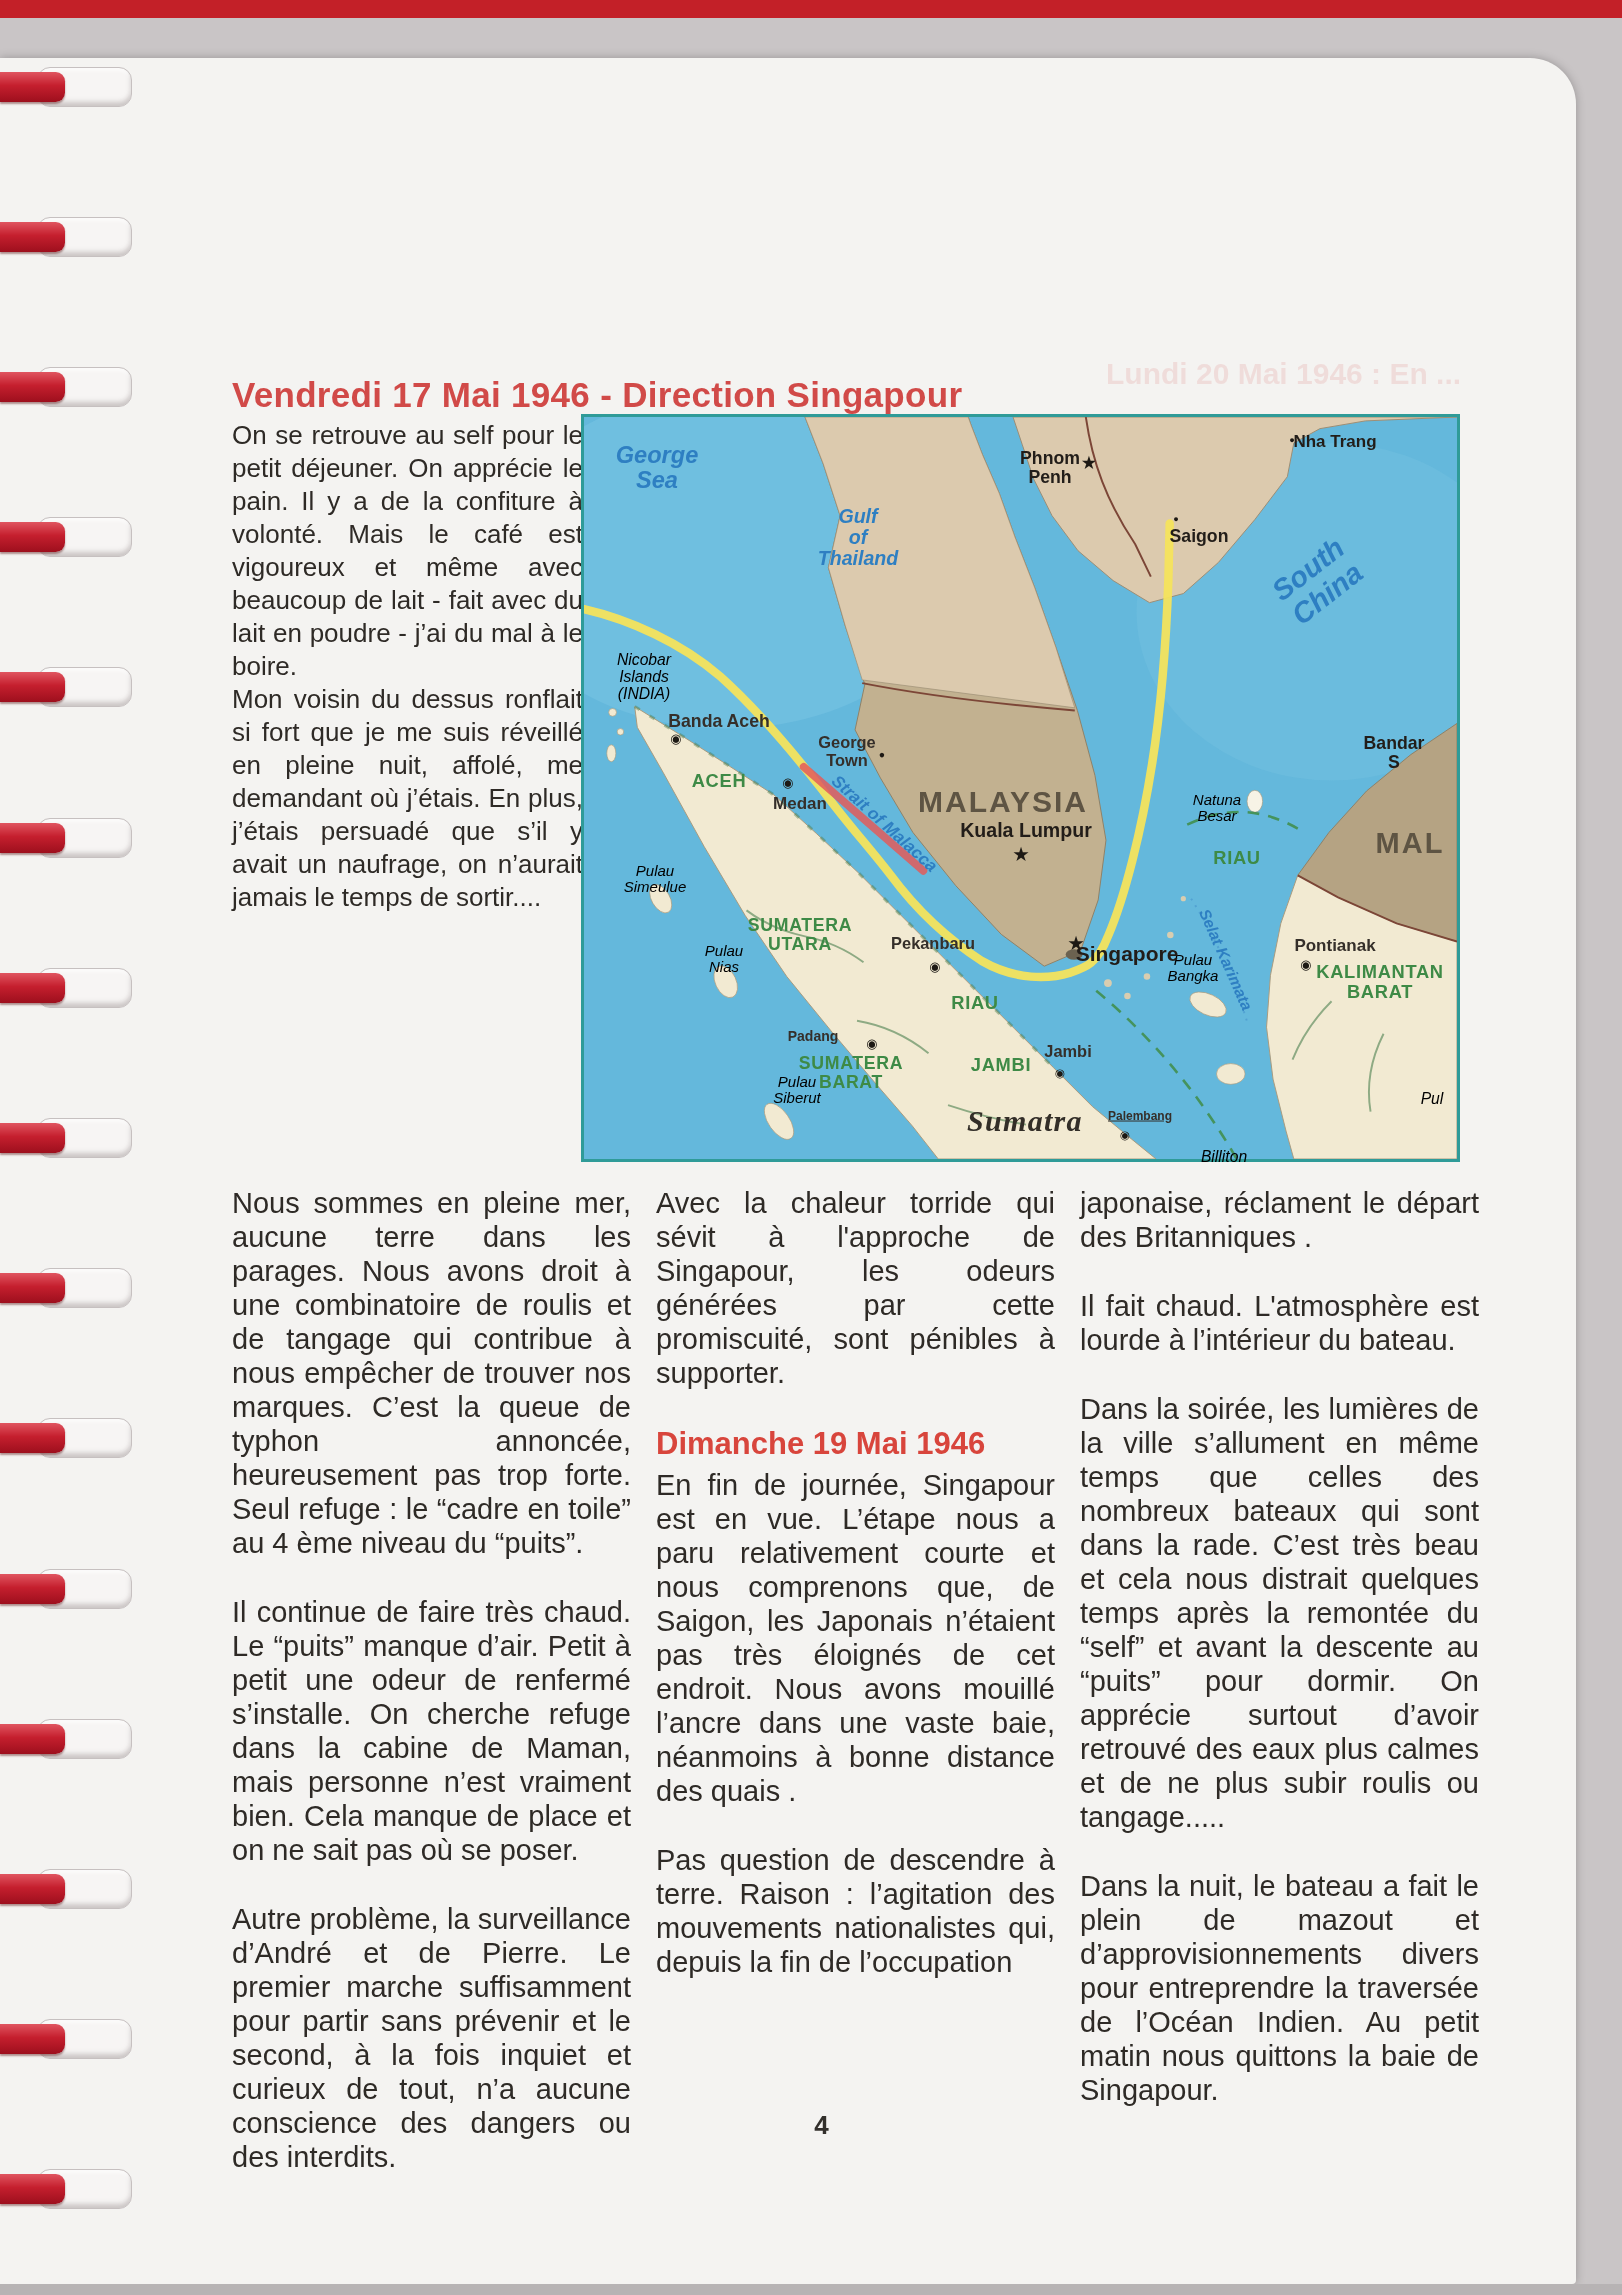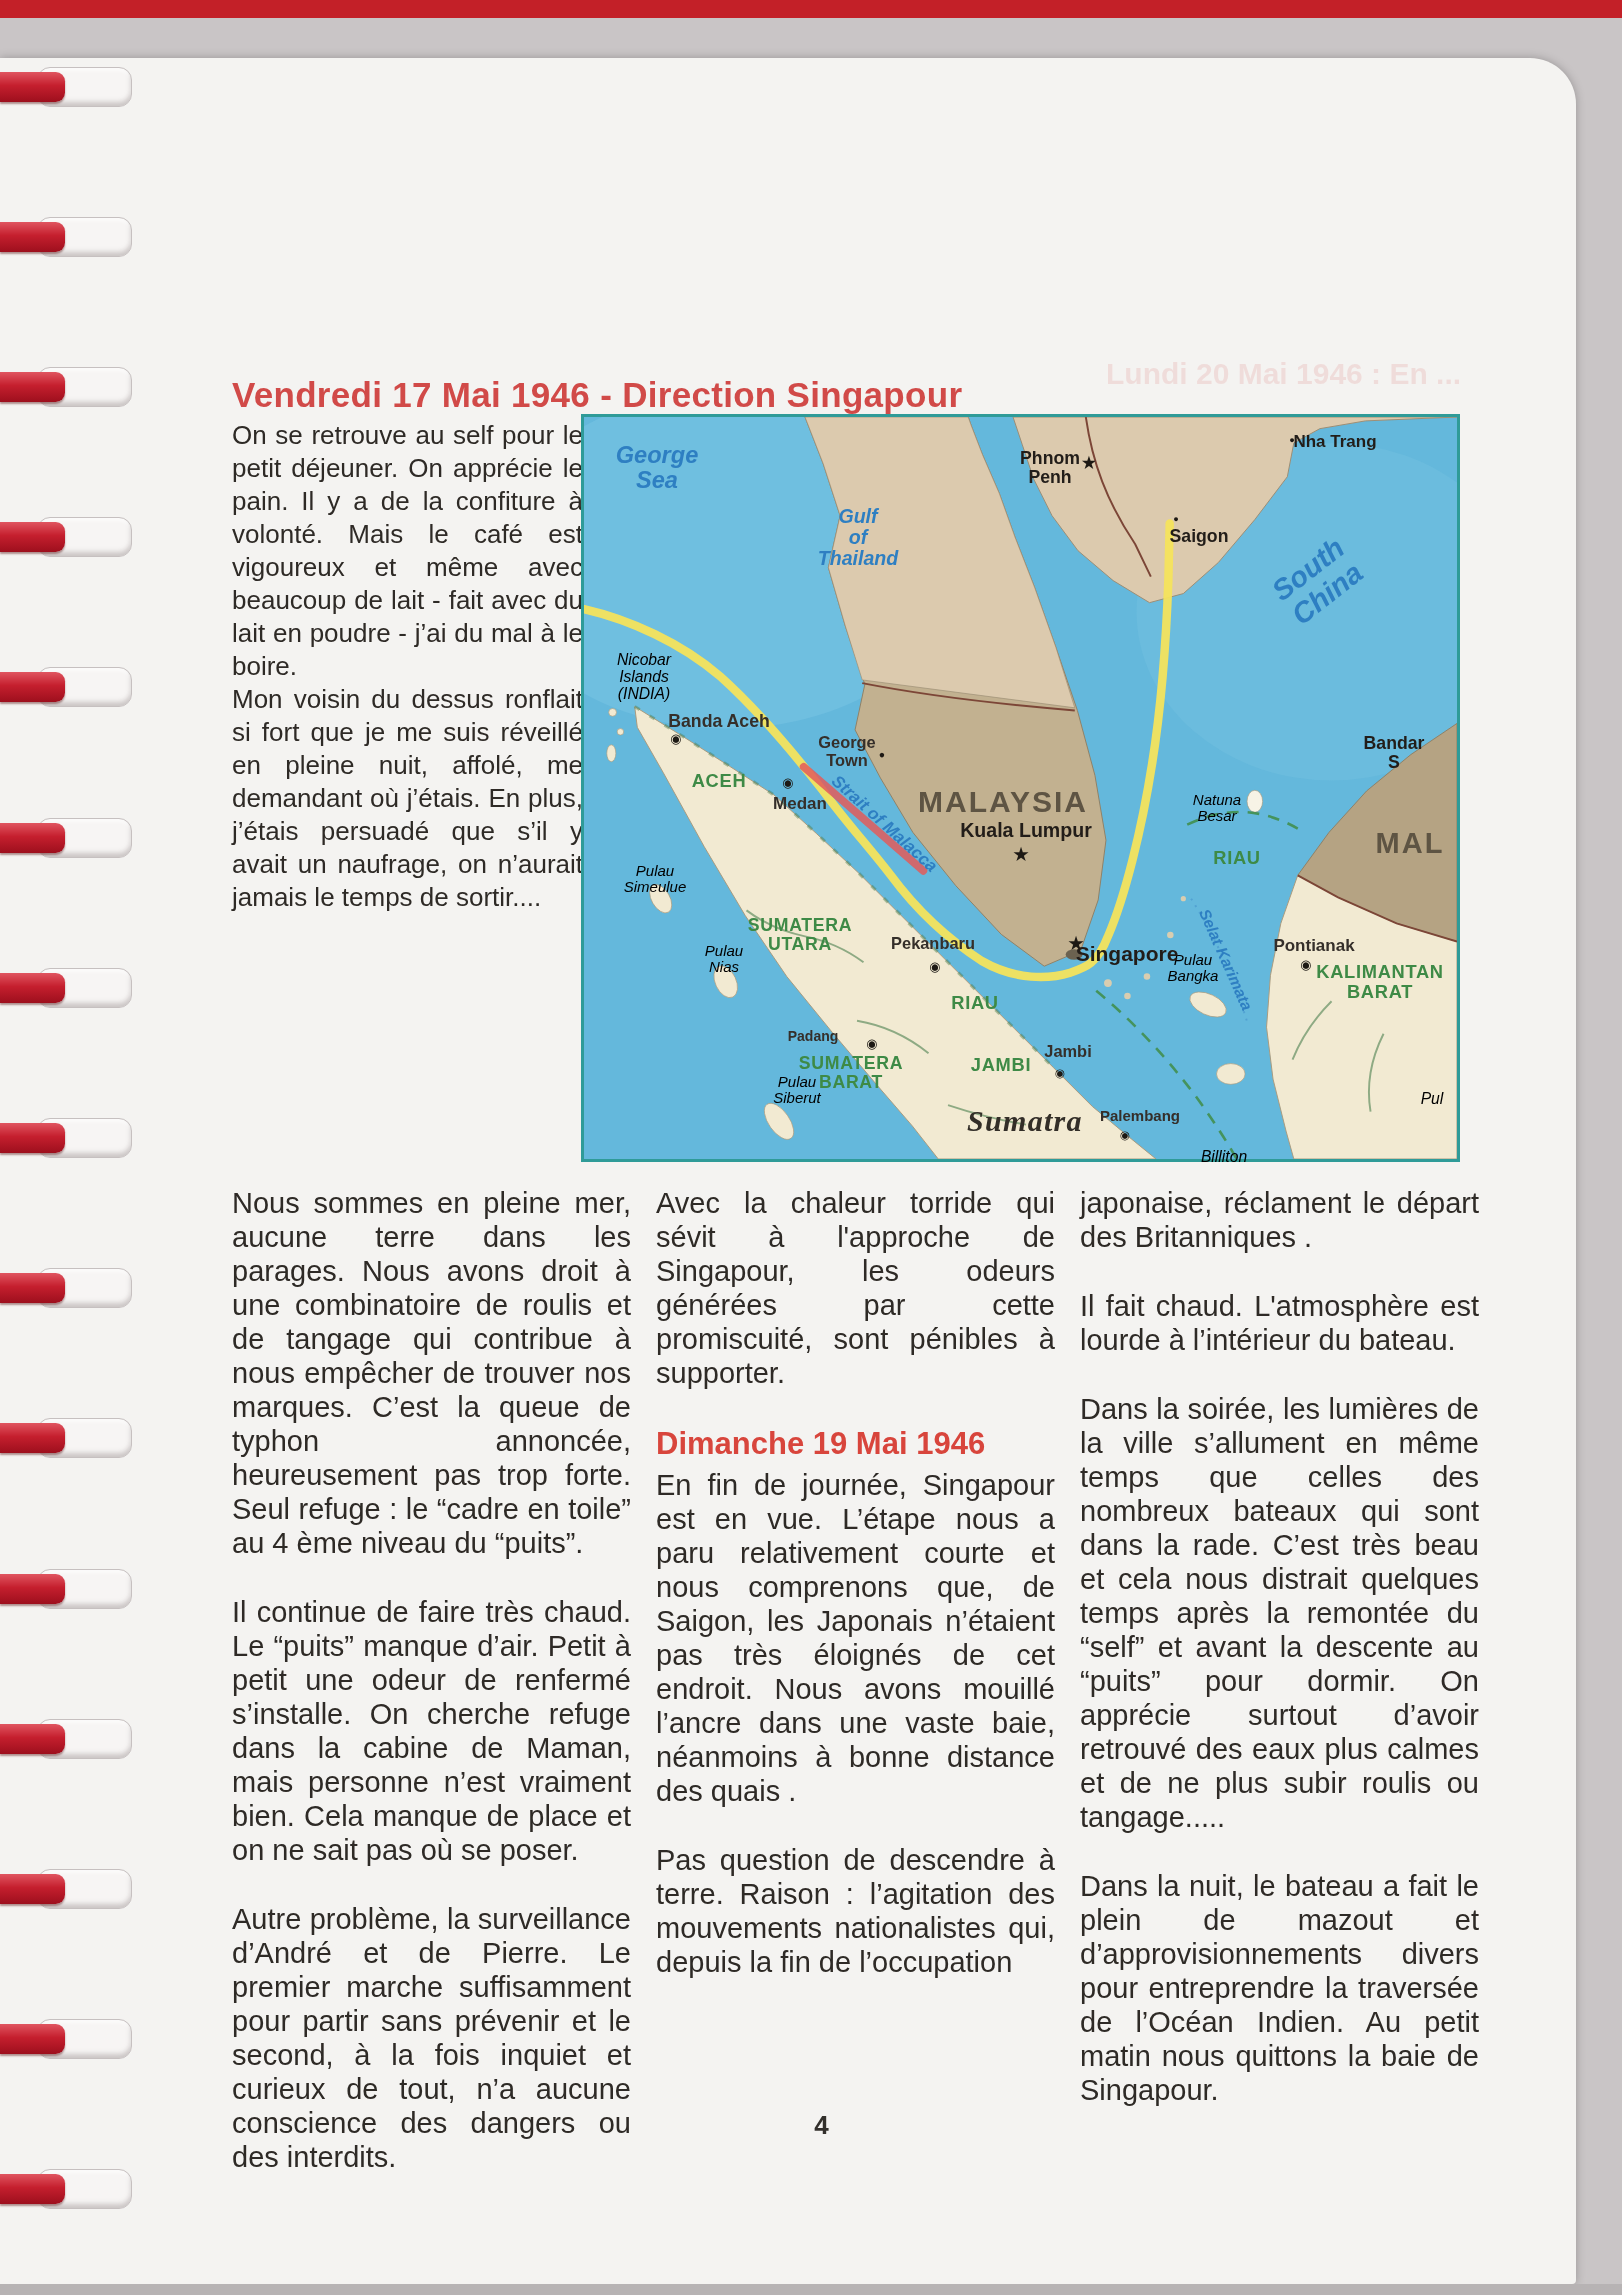--- a/index.html
+++ b/index.html
@@ -267,32 +267,32 @@
       <div class="map-label city" style="left: 229px; top: 620px; font-size: 14px; transform: translate(-50%, -50%); text-align: right;">Padang</div>
       <div class="map-label sym-circle" style="left: 288px; top: 627px; font-size: 13px; transform: translate(-50%, -50%);">◉</div>
       <div class="map-label province" style="left: 267px; top: 656px; font-size: 17.7px; transform: translate(-50%, -50%);">SUMATERA
 BARAT</div>
       <div class="map-label island" style="left: 213px; top: 673px; font-size: 15px; transform: translate(-50%, -50%);">Pulau
 Siberut</div>
       <div class="map-label province" style="left: 417px; top: 648px; font-size: 18.3px; transform: translate(-50%, -50%);">JAMBI</div>
       <div class="map-label city" style="left: 484px; top: 635px; font-size: 16.4px; transform: translate(-50%, -50%);">Jambi</div>
       <div class="map-label sym-circle" style="left: 476px; top: 656px; font-size: 11.8px; transform: translate(-50%, -50%);">◉</div>
       <div class="map-label big-italic" style="left: 441px; top: 704px; font-size: 30px; transform: translate(-50%, -50%);">Sumatra</div>
-      <div class="map-label city" style="left: 556px; top: 699px; font-size: 15px; transform: translate(-50%, -50%);">Palembang</div>
+      <div class="map-label city" style="left: 556px; top: 699px; font-size: 12px; transform: translate(-50%, -50%); text-decoration: underline;">Palembang</div>
       <div class="map-label sym-circle" style="left: 541px; top: 718px; font-size: 11.8px; transform: translate(-50%, -50%);">◉</div>
       <div class="map-label island" style="left: 640px; top: 699px; font-size: 15.7px; transform: translate(-50%, -50%); margin-top: 41px;">Billiton</div>
       <div class="map-label island" style="left: 609px; top: 551px; font-size: 15px; transform: translate(-50%, -50%);">Pulau
 Bangka</div>
       <div class="map-label sea-sm" style="left: 641px; top: 543px; font-size: 15.7px; transform: translate(-50%, -50%) rotate(66deg);">Selat Karimata</div>
       <div class="map-label island" style="left: 633px; top: 391px; font-size: 15px; transform: translate(-50%, -50%);">Natuna
 Besar</div>
       <div class="map-label province" style="left: 653px; top: 441px; font-size: 18.3px; transform: translate(-50%, -50%);">RIAU</div>
       <div class="map-label country" style="left: 826px; top: 427px; font-size: 29px; transform: translate(-50%, -50%);">MAL</div>
       <div class="map-label city-bold" style="left: 810px; top: 336px; font-size: 17.7px; transform: translate(-50%, -50%);">Bandar S</div>
-      <div class="map-label city" style="left: 730px; top: 529px; font-size: 17px; transform: translate(-50%, -50%);">Pontianak</div>
+      <div class="map-label city" style="left: 751px; top: 529px; font-size: 17px; transform: translate(-50%, -50%);">Pontianak</div>
       <div class="map-label sym-circle" style="left: 722px; top: 548px; font-size: 13px; transform: translate(-50%, -50%);">◉</div>
       <div class="map-label province" style="left: 796px; top: 565px; font-size: 18.3px; transform: translate(-50%, -50%);">KALIMANTAN
 BARAT</div>
       <div class="map-label city-bold" style="left: 543px; top: 537px; font-size: 21px; transform: translate(-50%, -50%);">Singapore</div>
       <div class="map-label sym-star" style="left: 492px; top: 527px; font-size: 19.6px; transform: translate(-50%, -50%);">★</div>
       <div class="map-label island" style="left: 848px; top: 682px; font-size: 15.7px; transform: translate(-50%, -50%);">Pul</div>
     </div>
 </div>
 
 <div id="cols">

